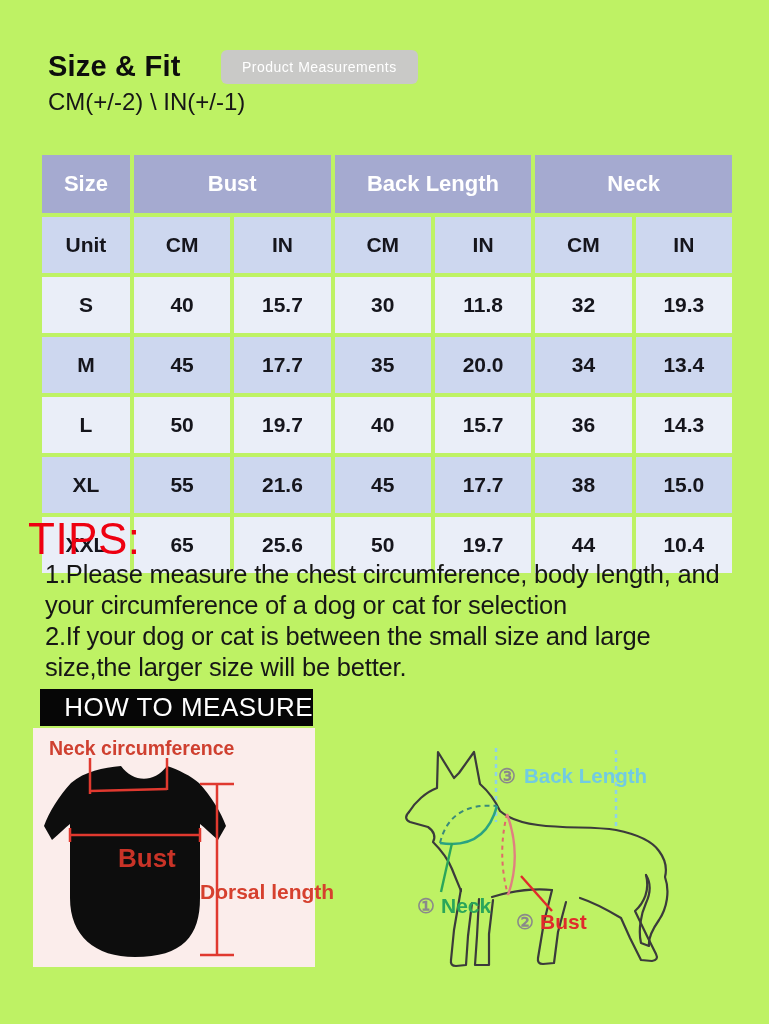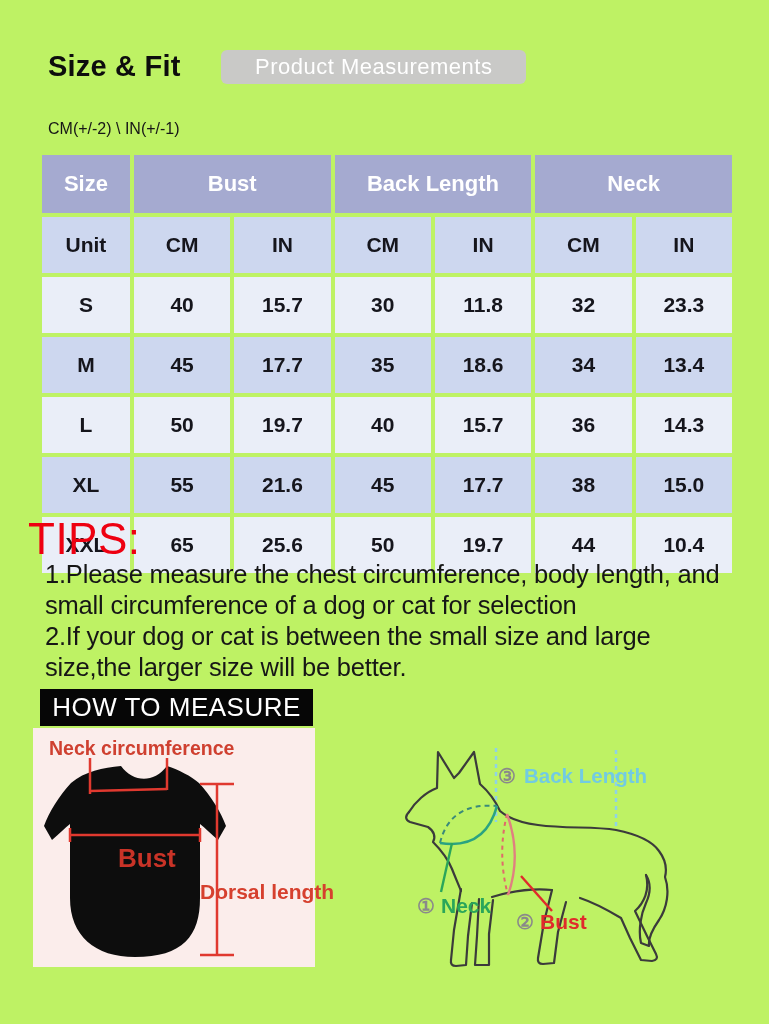--- a/index.html
+++ b/index.html
@@ -7,24 +7,24 @@
   .page {
     position:relative; width:769px; height:1024px;
     background:#bef264; overflow:hidden;
     font-family:"Liberation Sans", sans-serif;
     color:#111;
   }
   
   .title { position:absolute; left:48px; top:50px; font-size:29px; font-weight:bold; color:#0d0d0d; letter-spacing:0.2px; }
   .badge {
     position:absolute; left:221px; top:50px; height:34px; line-height:34px;
-    background:#c9c9c7; color:#ffffff; font-size:22px; letter-spacing:0.5px;
-    padding:0 34px; border-radius:6px;
-  }
-  .tolerance { position:absolute; left:48px; top:88px; font-size:16px; color:#161616;margin-top:32px; }
+    background:#c9c9c7; color:#ffffff; font-size:14px; letter-spacing:0.5px;
+    padding:0 21px; border-radius:6px;
+  }
+  .tolerance { position:absolute; left:48px; top:88px; font-size:24px; color:#161616; }
 
   
   .size-table-wrap { position:absolute; left:38px; top:151px; width:698px; }
   table.size-table { width:100%; border-collapse:separate; border-spacing:4px 4px; table-layout:fixed; }
   table.size-table col.c-size { width:13.2%; }
   table.size-table th, table.size-table td {
     text-align:center; vertical-align:middle; font-weight:bold;
     font-size:21px; padding:16px; height:33px; overflow:hidden; white-space:nowrap;
   }
   table.size-table thead th.group { background:#a5aad0; color:#ffffff; font-size:22px; height:37px; }
@@ -32,21 +32,21 @@
   tr.row-light td { background:#eaeef8; color:#15151c; }
 
   
   .tips-heading { position:absolute; left:28px; top:514px; font-size:44px; font-weight:normal; color:#ee0011; letter-spacing:0.5px; }
   .tips-lines { position:absolute; left:36px; top:559px; width:715px; font-size:25.5px; line-height:31px; color:#161616; letter-spacing:-0.2px;margin-left:9px; }
 
   
   .htm-banner {
     position:absolute; left:40px; top:689px; width:273px; height:37px;
     background:#060606; color:#ffffff; font-size:26px; letter-spacing:0.5px;
-    text-align:center; line-height:37px; font-weight:500;
+    text-align:right; line-height:37px; font-weight:500;
   }
   .shirt-svg { position:absolute; left:33px; top:728px; overflow:visible; }
   .dog-svg   { position:absolute; left:395px; top:740px; overflow:visible; }
 </style>
 </head>
 <body>
 
 <div class="page">
 
   <div class="title">Size &amp; Fit</div>
@@ -82,28 +82,28 @@
           <td>CM</td>
           <td>IN</td>
         </tr>
         <tr class="row-light">
           <td>S</td>
           <td>40</td>
           <td>15.7</td>
           <td>30</td>
           <td>11.8</td>
           <td>32</td>
-          <td>23.3</td>
+          <td>19.3</td>
         </tr>
         <tr class="row-blue">
           <td>M</td>
           <td>45</td>
           <td>17.7</td>
           <td>35</td>
-          <td>18.6</td>
+          <td>20.0</td>
           <td>34</td>
           <td>13.4</td>
         </tr>
         <tr class="row-light">
           <td>L</td>
           <td>50</td>
           <td>19.7</td>
           <td>40</td>
           <td>15.7</td>
           <td>36</td>
@@ -127,21 +127,21 @@
           <td>44</td>
           <td>10.4</td>
         </tr>
       </tbody>
     </table>
   </div>
 
   <div class="tips-heading">TIPS:</div>
   <div class="tips-lines">
     <div>1.Please measure the chest circumference, body length, and</div>
-    <div>small circumference of a dog or cat for selection</div>
+    <div>your circumference of a dog or cat for selection</div>
     <div>2.If your dog or cat is between the small size and large</div>
     <div>size,the larger size will be better.</div>
   </div>
 
   <div class="htm-banner">HOW TO MEASURE</div>
 
   <svg class="shirt-svg" width="284" height="242" viewBox="0 0 284 242">
     <rect x="0" y="0" width="282" height="239" fill="#fbedeb"></rect>
     <path fill="#0d0d0d" d="M88,38
          C100,54 120,56 134,38

